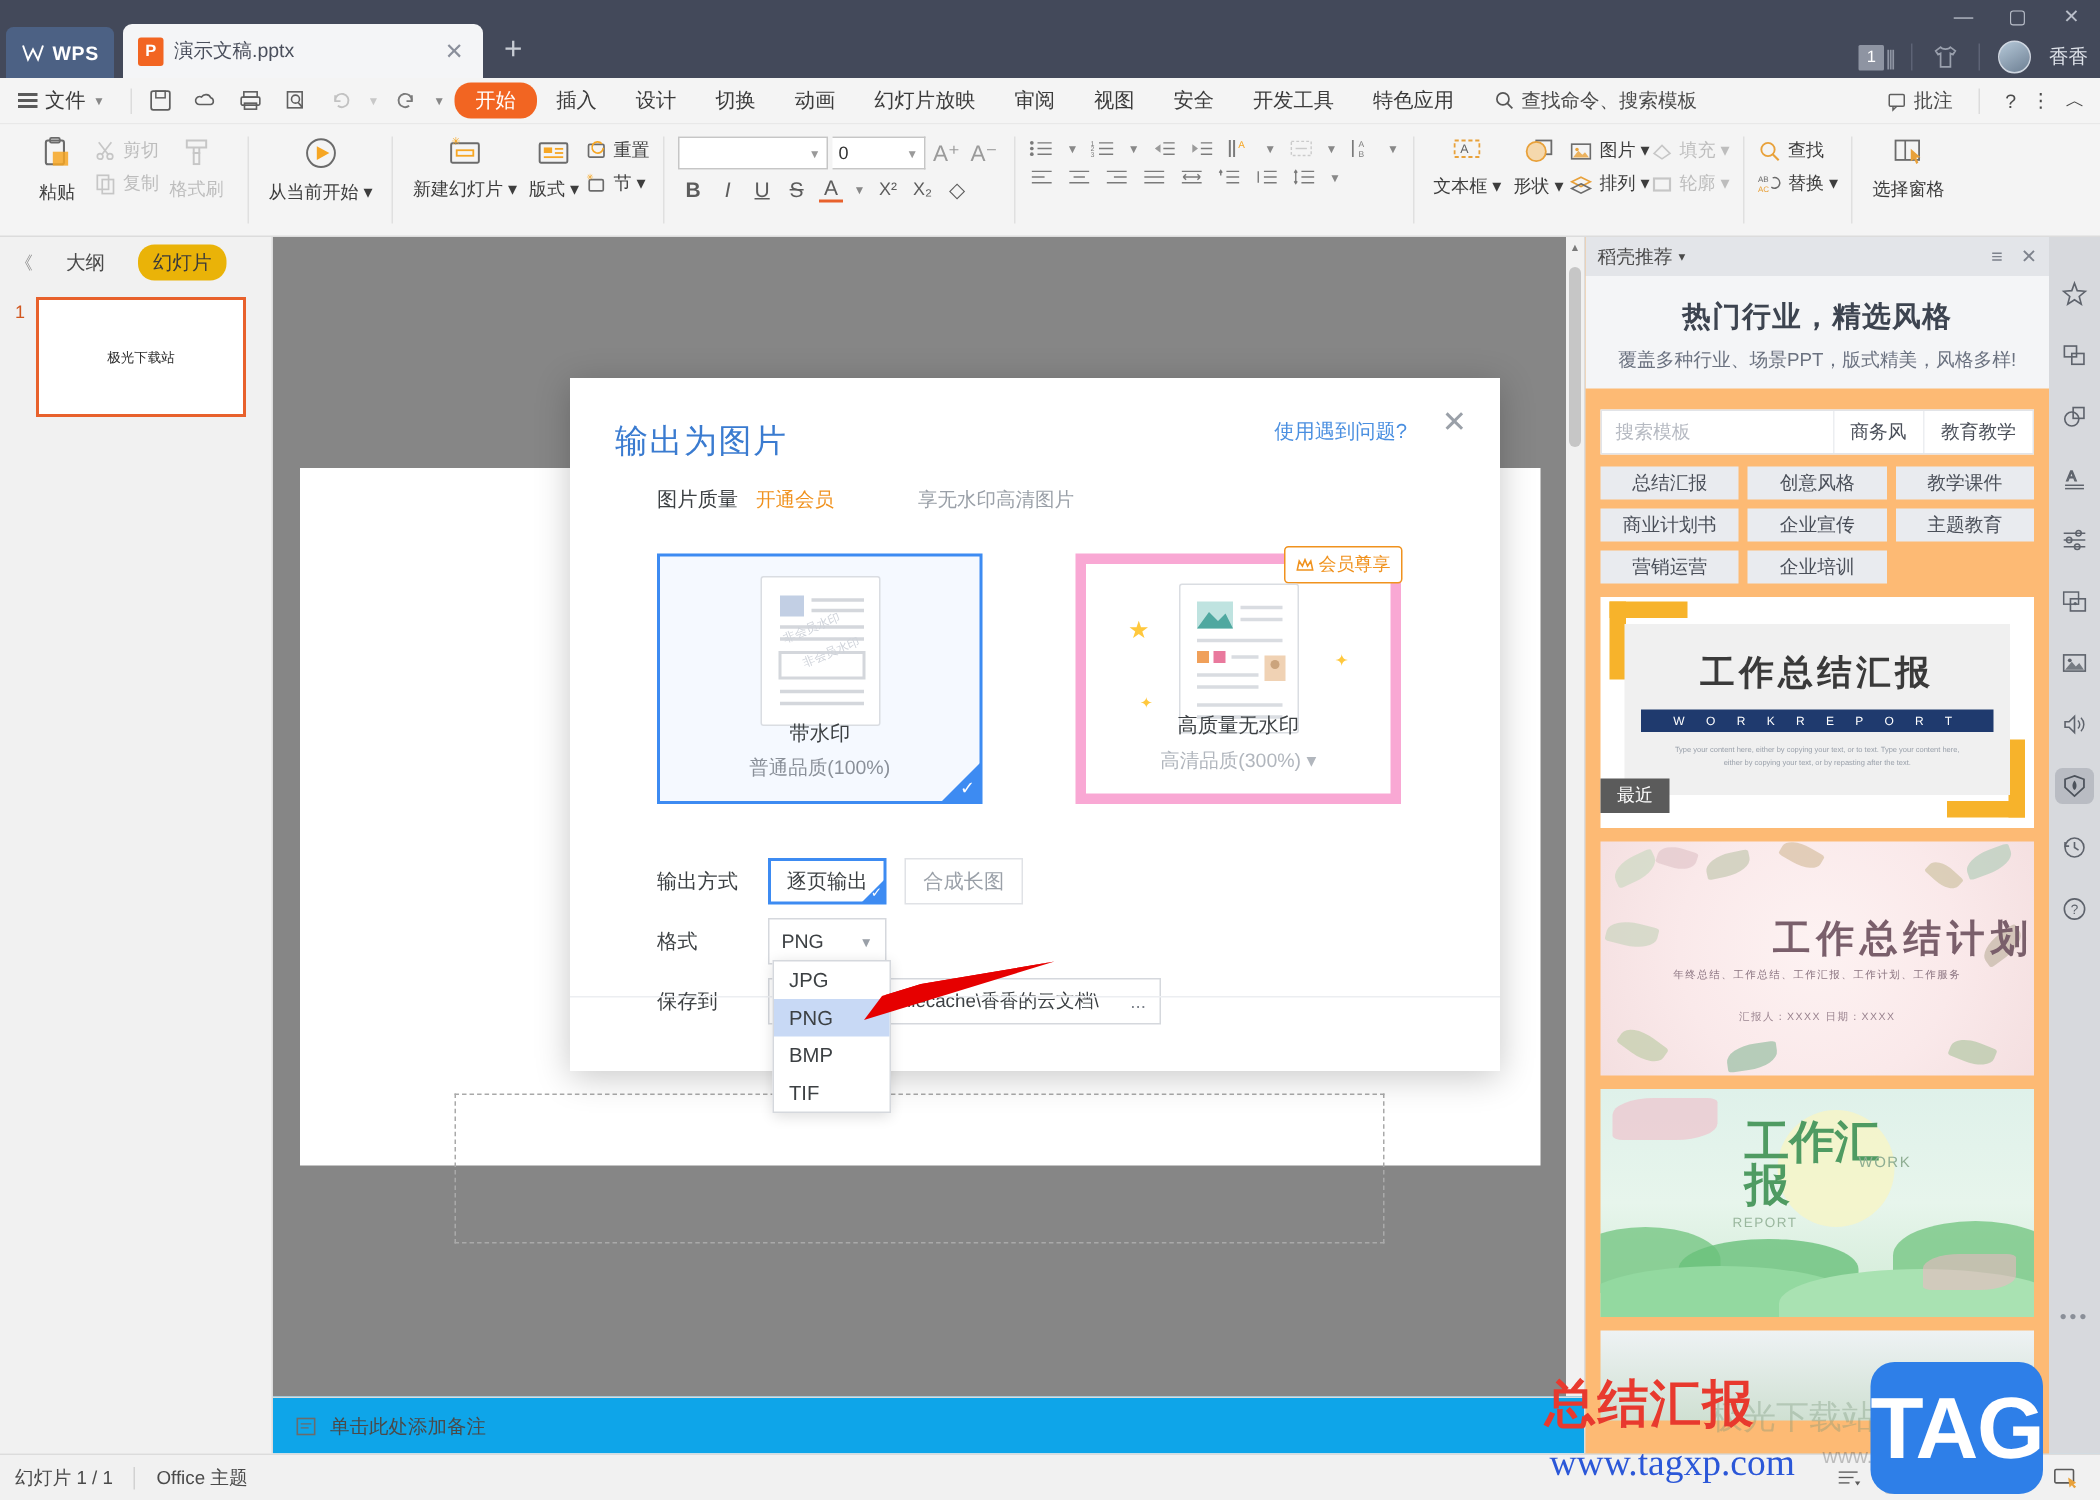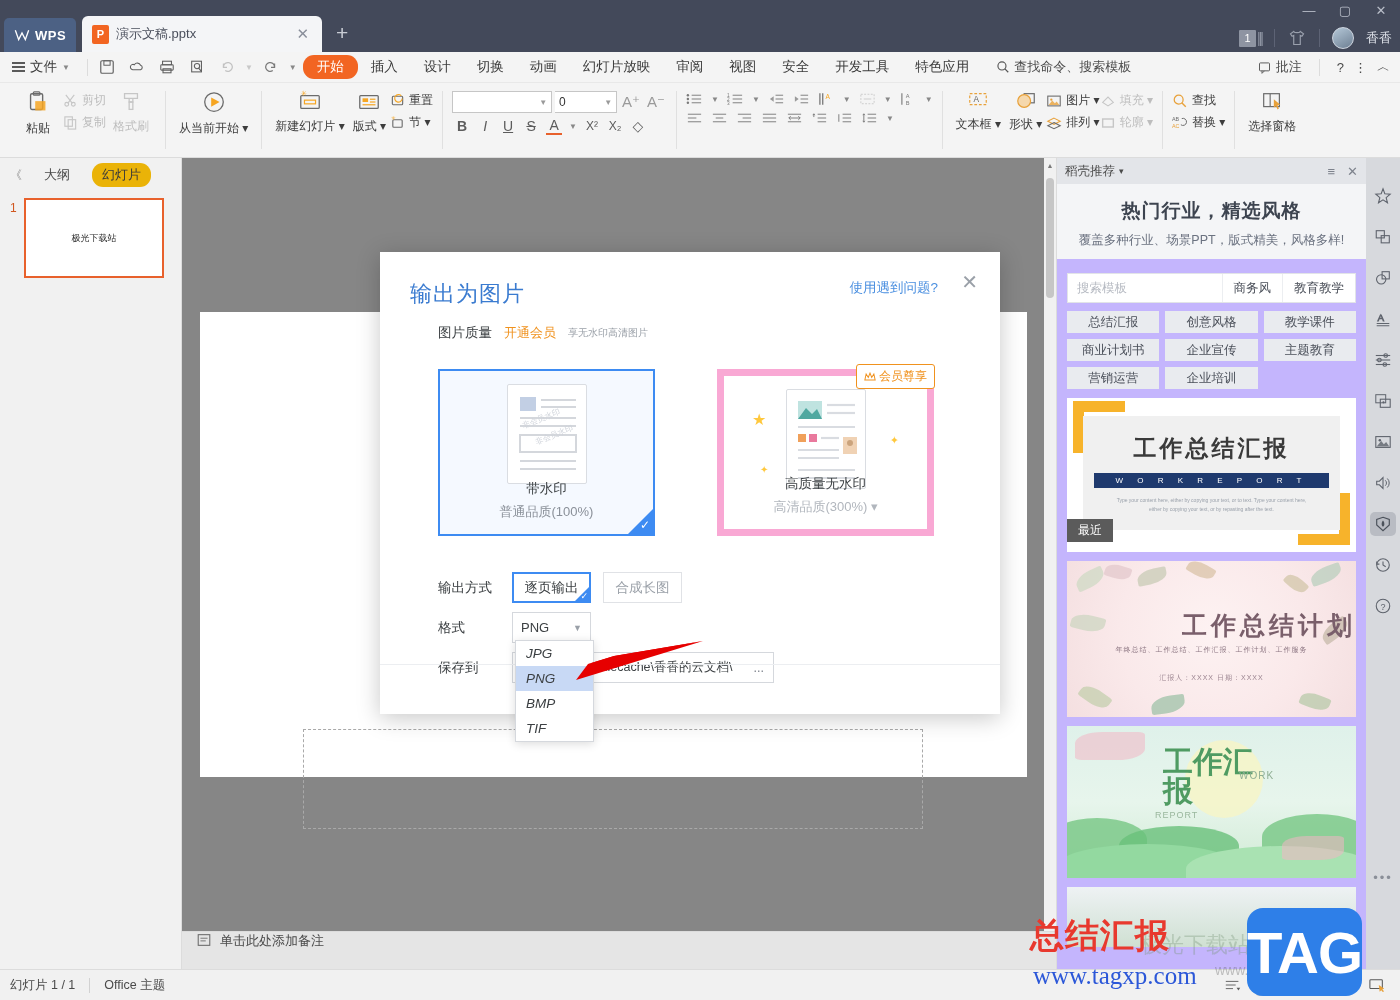--- a/index.html
+++ b/index.html
@@ -155,40 +155,40 @@
   }
   .vscroll {
     position: absolute; right: 0; top: 0; width: 12px; height: 773px; background: #f1f1f1;
   }
   .vscroll .arrow { height: 14px; display: flex; align-items: center; justify-content: center; font-size: 7px; color: #7a7a7a; }
   .vscroll .thumb { position: absolute; top: 20px; left: 2px; width: 8px; height: 120px; background: #c6c6c6; border-radius: 4px; }
 
   
   .notesbar {
     position: absolute; left: 182px; top: 931px; width: 1218px; height: 38px;
-    background: #e5e5e5; border-top: 1px solid #dcdcdc;
-    display: flex; align-items: flex-start; gap: 8px; padding-left: 14px;
+    background: #0ea5e9; border-top: 1px solid #dcdcdc;
+    display: flex; align-items: center; gap: 8px; padding-left: 14px;
   }
   .notes-text { font-size: 13px; color: #4a4a4a; }
 
   
   .statusbar {
     position: absolute; left: 0; top: 969px; width: 1400px; height: 31px;
     background: #f1f1f1; border-top: 1px solid #dcdcdc;
     display: flex; align-items: center; padding: 0 10px; font-size: 12.5px; color: #4a4a4a;
   }
   .sb-sep { width: 1px; height: 15px; background: #d2d2d2; margin: 0 14px; }
   .sb-right { margin-left: auto; display: flex; align-items: center; gap: 10px; }
   .view-btn { width: 26px; height: 22px; display: flex; align-items: center; justify-content: center; color: #5a5a5a; }
   .view-btn.active { background: #c9c9c9; border-radius: 3px; }
 
   
   .rightpanel {
     position: absolute; left: 1056px; top: 158px; width: 310px; height: 811px;
-    background: #c4b5fd; border-left: 1px solid #dcdcdc; overflow: hidden;
+    background: #fdba74; border-left: 1px solid #dcdcdc; overflow: hidden;
   }
   .rp-head {
     height: 26px; display: flex; align-items: center; padding: 0 8px;
     background: #e3e5e9; font-size: 12.5px; color: #4a4a4a;
   }
   .rp-head .sp { margin-left: auto; display: flex; gap: 12px; color: #7d828c; font-size: 13px; }
   .rp-hero { background: #f4f5f7; padding: 14px 10px 10px; text-align: center; }
   .rp-title { font-size: 19px; font-weight: bold; color: #3d4450; letter-spacing: 1px; }
   .rp-sub { font-size: 12.5px; color: #6b7280; margin-top: 8px; }
   .rp-searchrow {
@@ -254,21 +254,21 @@
     background: #fff; box-shadow: 0 4px 22px rgba(0,0,0,.22); z-index: 40;
   }
   .dlg-help {
     position: absolute; right: 62px; top: 27px; font-size: 13.5px; color: #4a8fe0;
   }
   .dlg-close { position: absolute; right: 22px; top: 20px; font-size: 20px; color: #9aa0a8; line-height: 1; }
   .dlg-title { position: absolute; left: 30px; top: 27px; font-size: 22px; color: #3a7bd0; letter-spacing: 1px; }
   .dlg-quality-row { position: absolute; left: 58px; top: 72px; display: flex; align-items: center; gap: 12px; text-align: right; }
   .q-lbl { font-size: 13.5px; color: #3c4043; }
   .q-vip { font-size: 13px; color: #f0921e; }
-  .q-note { font-size: 10px; color: #9aa0a8; }
+  .q-note { font-size: 13px; color: #9aa0a8; margin-left: 44px; }
   .cards { position: absolute; left: 58px; top: 117px; display: flex; gap: 62px; }
   .qcard { width: 217px; height: 167px; position: relative; background: #fff; }
   .qcard.sel { border: 2px solid #3d8bf2; background: #f5f9ff; }
   .qcard.plain { border: 7px solid #f9a8d4; }
   .qcard .thumb { position: absolute; left: 50%; transform: translateX(-50%); top: 13px; width: 80px; height: 100px; background: #fff; border: 1px solid #dadde2; border-radius: 2px; }
   .qcard .cap { position: absolute; left: 0; right: 0; bottom: 36px; text-align: center; font-size: 13.5px; color: #3c4043; }
   .qcard .sub { position: absolute; left: 0; right: 0; bottom: 13px; text-align: center; font-size: 13px; color: #8a9099; }
   .qcard .sub.gray { color: #b1b6bd; }
   .check-corner {
     position: absolute; right: -1px; bottom: -1px; width: 0; height: 0;
@@ -304,21 +304,20 @@
   .path-more { margin-left: auto; color: #7b818a; padding-left: 6px; }
   .out-btn {
     position: absolute; left: 868px; top: 648px; width: 100px; height: 33px;
     background: #4a90e2; color: #fff; font-size: 14px;
     display: flex; align-items: center; justify-content: center; border-radius: 2px;
   }
   .dropdown {
     position: absolute; left: 515px; top: 640px; width: 79px;
     background: #fff; border: 1px solid #d5d8dd; box-shadow: 0 2px 9px rgba(0,0,0,.14);
     z-index: 60;
-    font-style: italic;
   }
   .dd-item { height: 25px; display: flex; align-items: center; padding-left: 10px; font-size: 13.5px; color: #3c4043; }
   .dd-item.hl { background: #c8d9f5; }
   .dlg-footsep { position: absolute; left: 0; right: 0; top: 412px; height: 1px; background: #eceef1; }
 
   
   .red-arrow { position: absolute; left: 518px; top: 636px; z-index: 70; pointer-events: none; }
 
   
   .wm { position: absolute; z-index: 80; }

